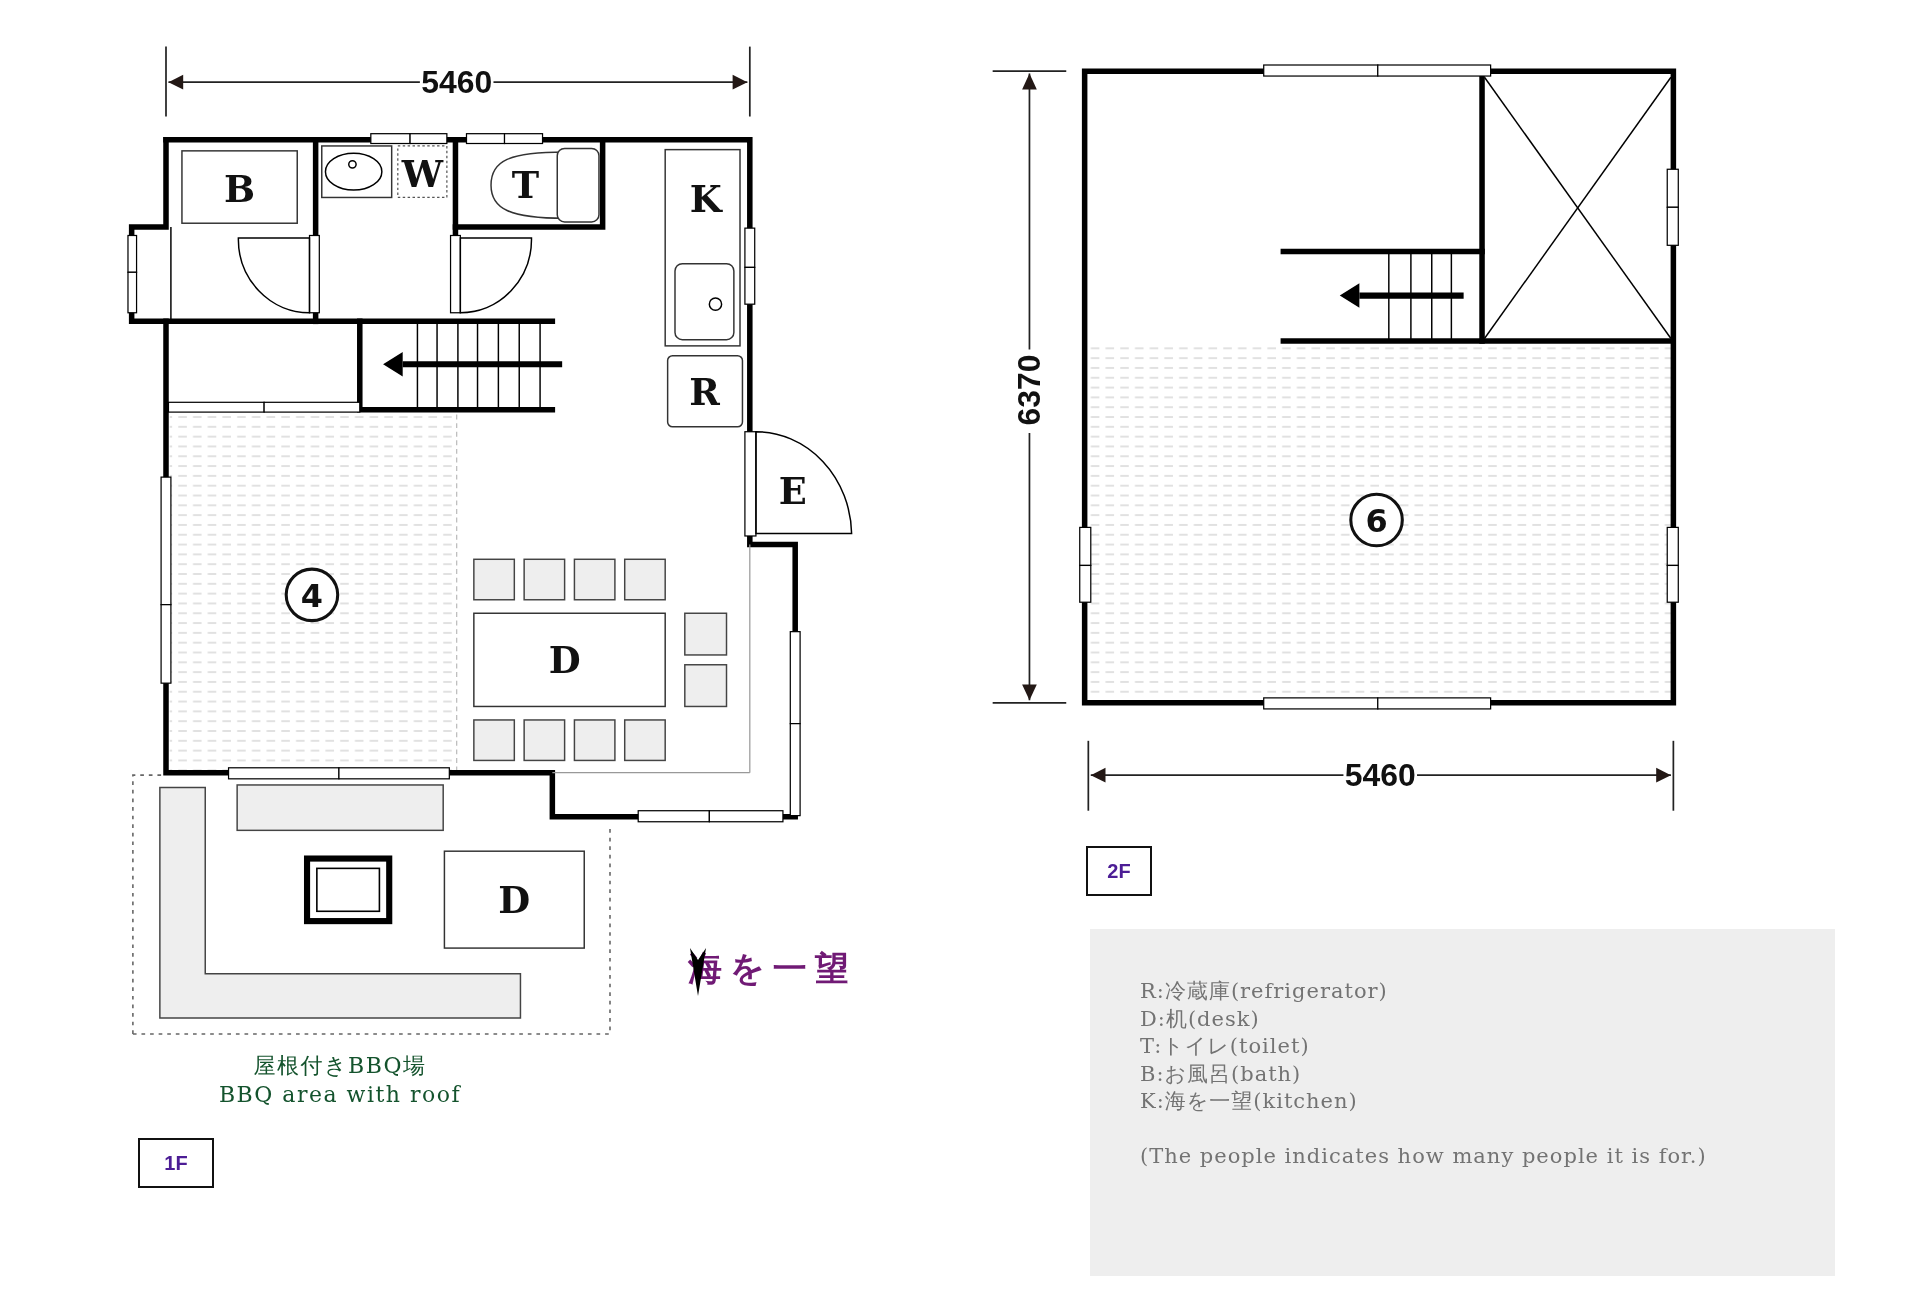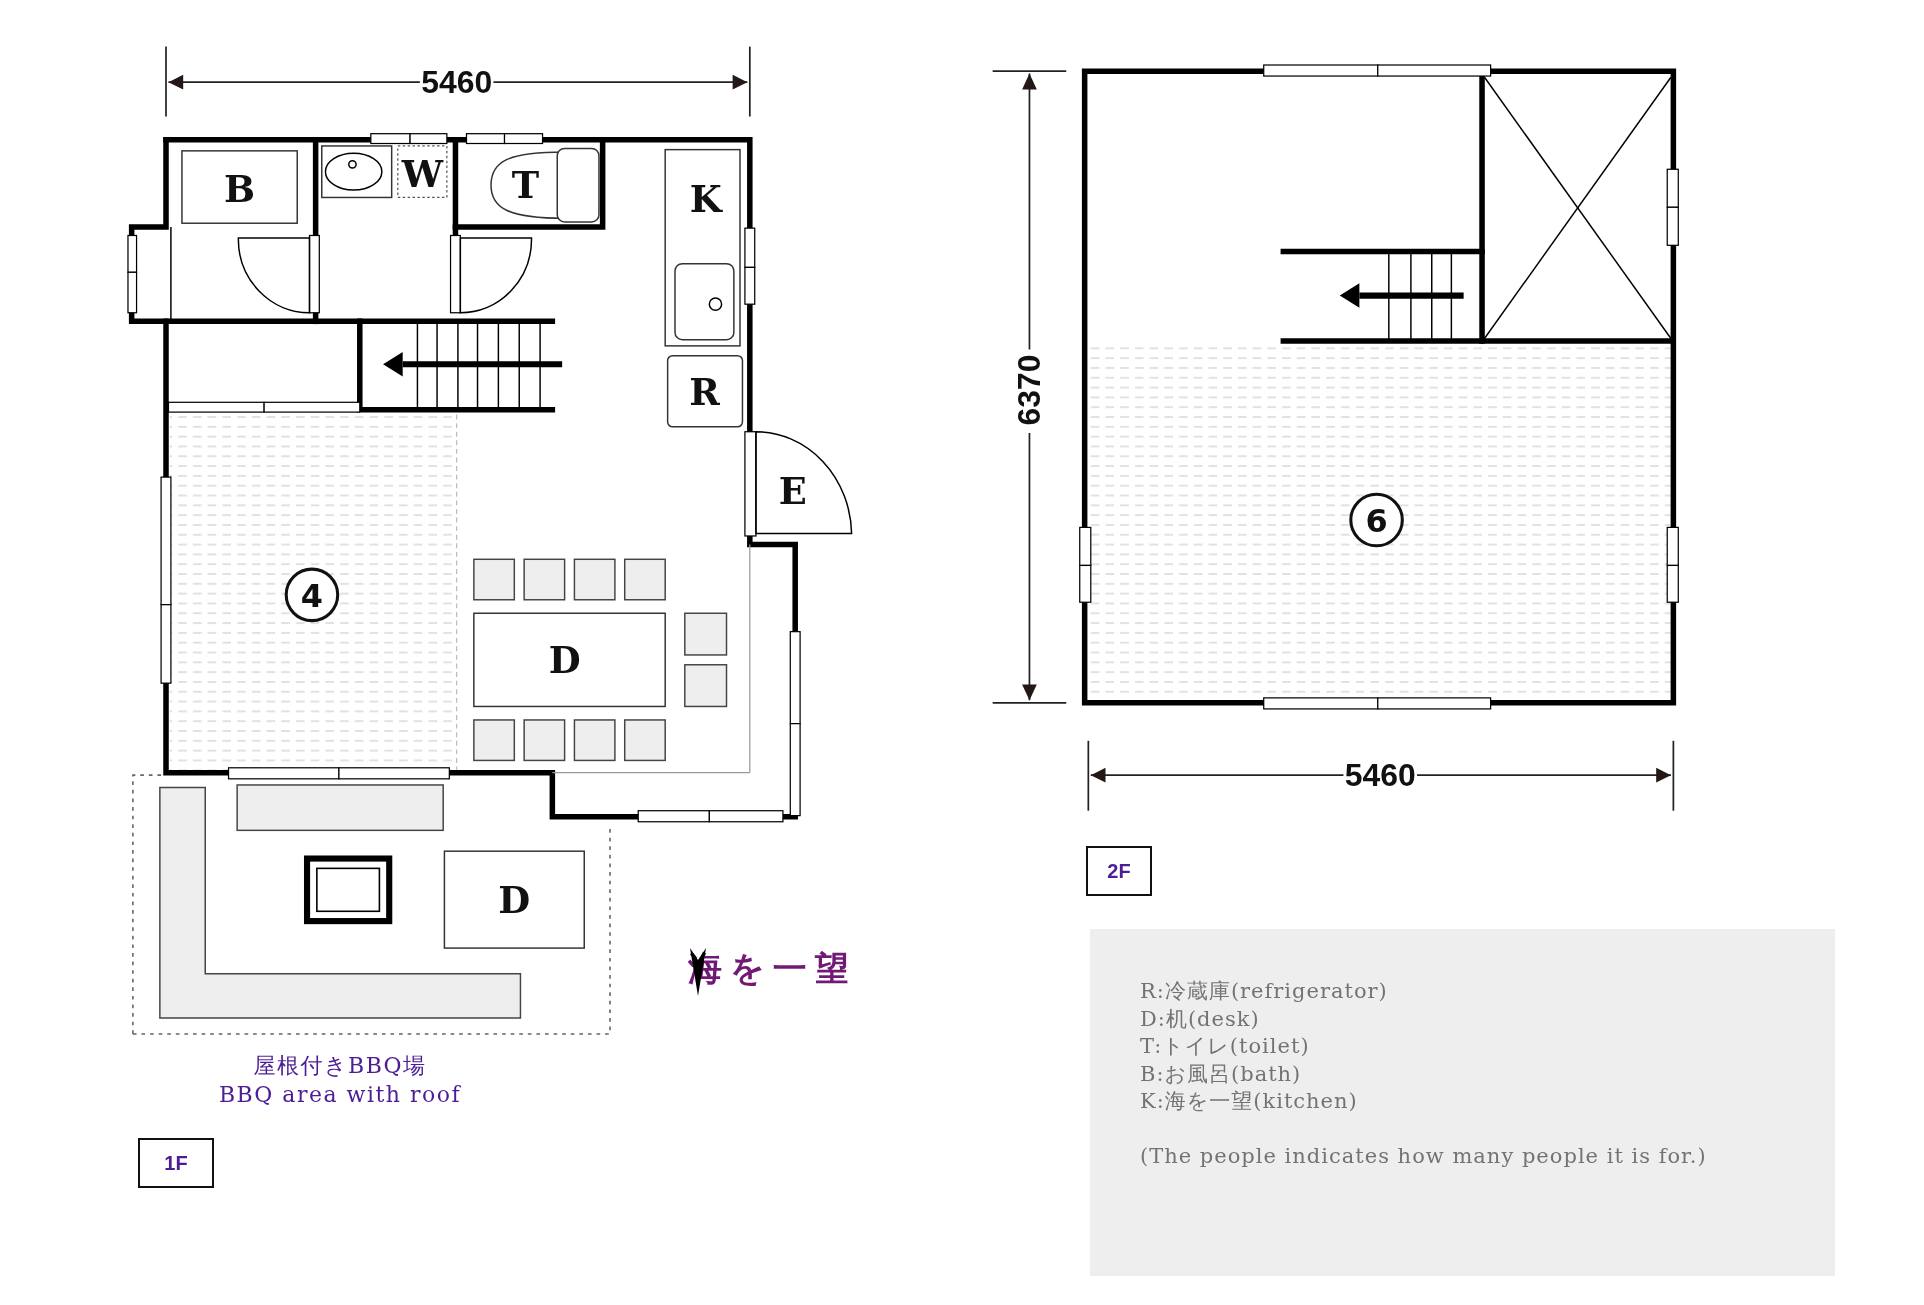--- a/index.html
+++ b/index.html
@@ -25,21 +25,21 @@
   }
   .legend-lines div { white-space: nowrap; }
   .legend-gap { height: 27px; }
   .floor-tag {
     position: absolute; border: 2px solid #111; background: #fff;
     font-family: Liberation Sans, sans-serif; font-weight: bold; font-size: 20px; color: #4c1d95;
     display: flex; align-items: center; justify-content: center;
   }
   .bbq-caption {
     position: absolute; left: 160px; top: 1051px; width: 360px; text-align: center;
-    font-family: "DejaVu Serif", serif; font-size: 22px; line-height: 29px; color: #4c1d95; letter-spacing: 1.5px;
+    font-family: "DejaVu Serif", serif; font-size: 22px; line-height: 29px; color: #14532d; letter-spacing: 1.5px;
   }
   .sea-note {
     position: absolute; left: 668px; top: 946px;
     font-family: "DejaVu Sans", sans-serif; font-weight: bold; font-size: 34px; color: #701a75; letter-spacing: 8px;
     display: flex; align-items: center; gap: 18px; margin-left: 20px;
   }
 </style>
 </head>
 <body>
 

